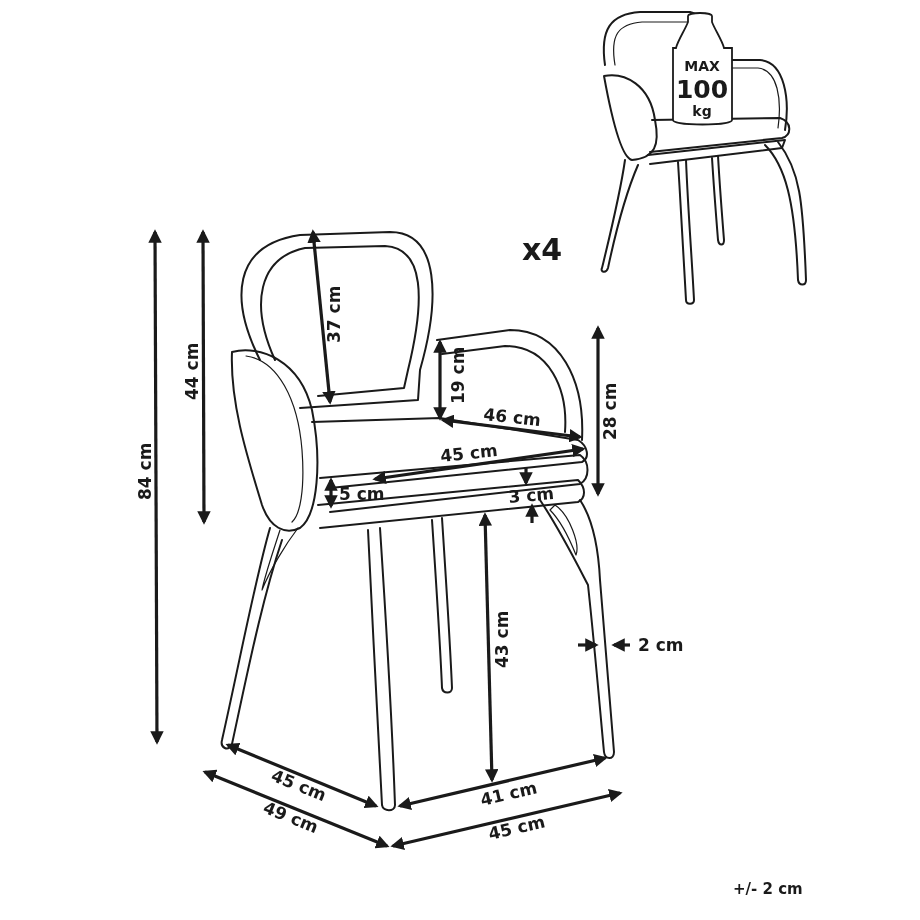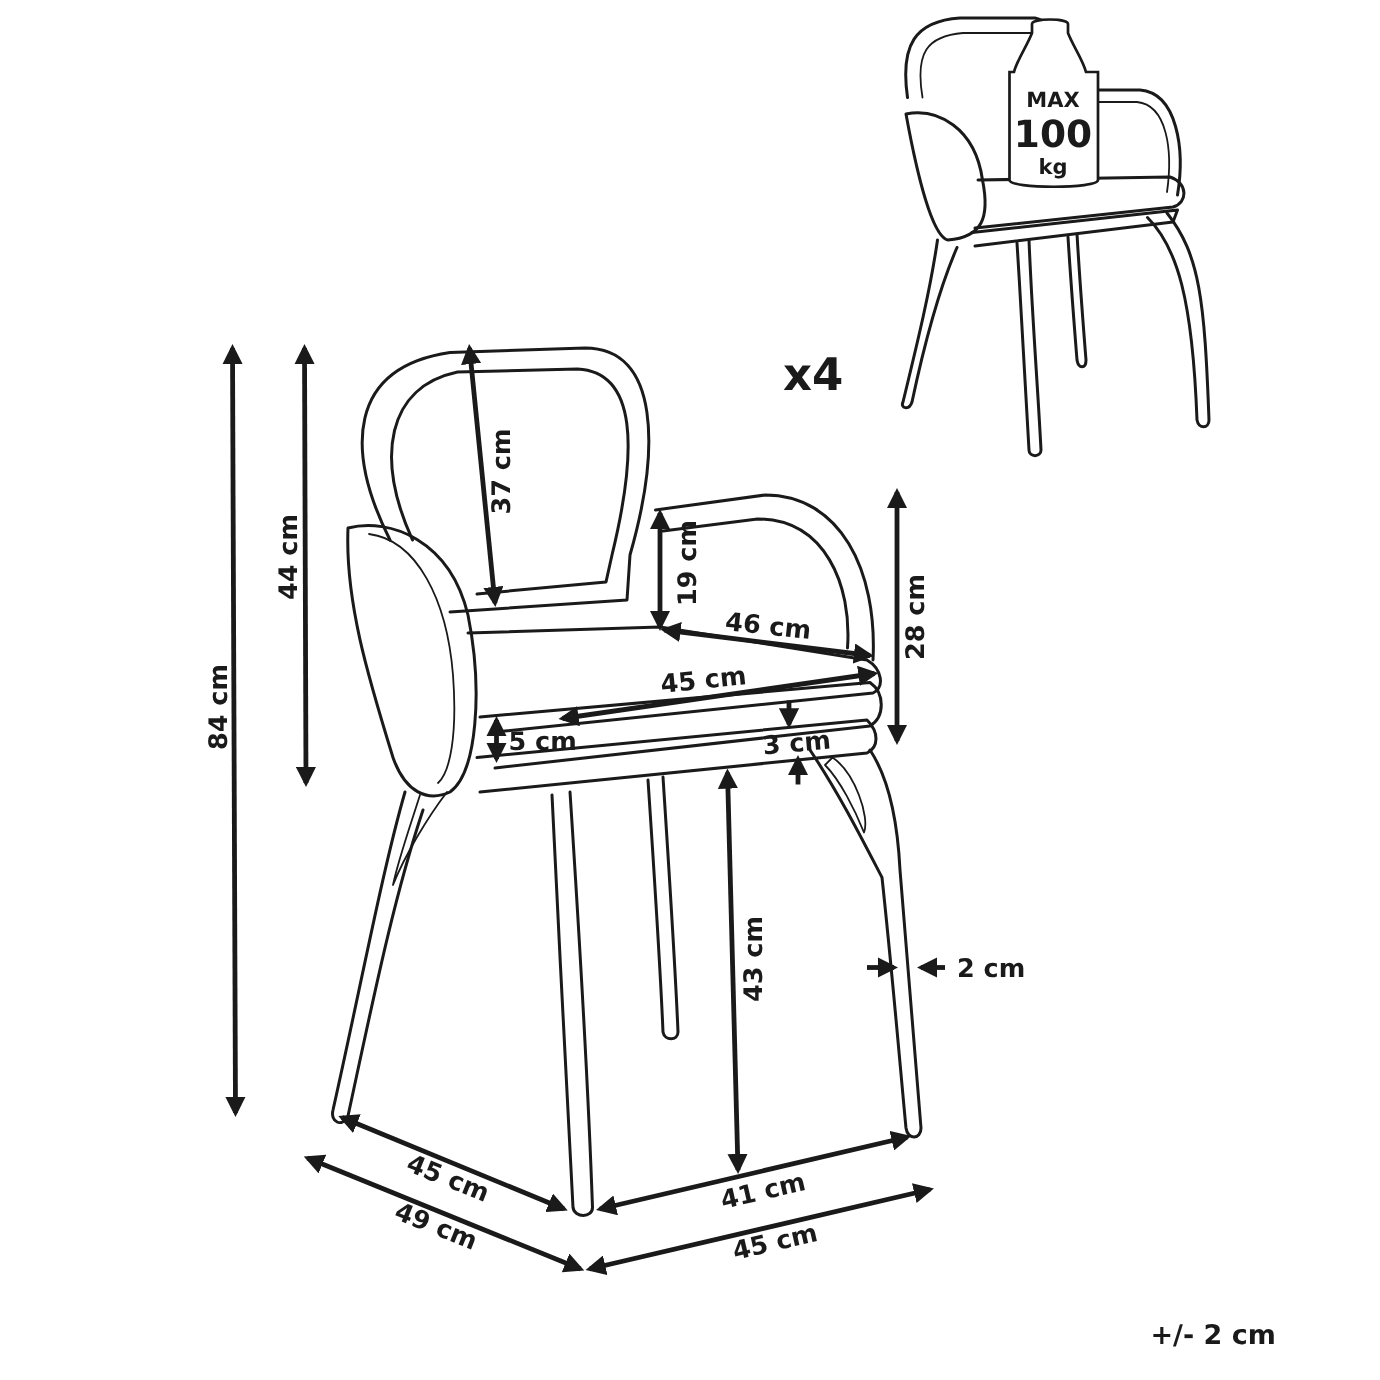--- a/index.html
+++ b/index.html
@@ -4,21 +4,21 @@
 <style>
   html, body { margin:0; padding:0; background:#ffffff; }
   body { width:920px; height:920px; position:relative; overflow:hidden; font-family:"DejaVu Sans", sans-serif; }
   svg { position:absolute; left:0; top:0; }
   .ln { fill:none; stroke:#1a1a1a; stroke-width:2; stroke-linecap:round; stroke-linejoin:round; }
   .thin { fill:none; stroke:#1a1a1a; stroke-width:1.2; stroke-linecap:round; stroke-linejoin:round; }
   .dim { fill:none; stroke:#1a1a1a; stroke-width:3.2; stroke-linecap:butt; }
   .lbl { font-family:"DejaVu Sans", sans-serif; font-weight:bold; font-size:17px; fill:#1a1a1a; }
   .big { font-family:"DejaVu Sans", sans-serif; font-weight:bold; font-size:30px; fill:#1a1a1a; }
   .wt { font-family:"DejaVu Sans", sans-serif; font-weight:bold; fill:#1a1a1a; }
-  .tol { position:absolute; left:733px; top:880px; font-family:"DejaVu Sans", sans-serif; font-weight:bold; font-size:18px; color:#1a1a1a;margin-left:34px; }
+  .tol { position:absolute; left:733px; top:880px; font-family:"DejaVu Sans", sans-serif; font-weight:bold; font-size:15px; color:#1a1a1a; }
 </style>
 </head>
 <body>
 
 <svg width="920" height="920" viewBox="0 0 920 920">
   <defs>
     <marker id="ah" viewBox="0 0 10 10" refX="8" refY="5" markerWidth="4.2" markerHeight="4.2" orient="auto-start-reverse">
       <path d="M0,0 L10,5 L0,10 z" fill="#1a1a1a"></path>
     </marker>
   </defs>

